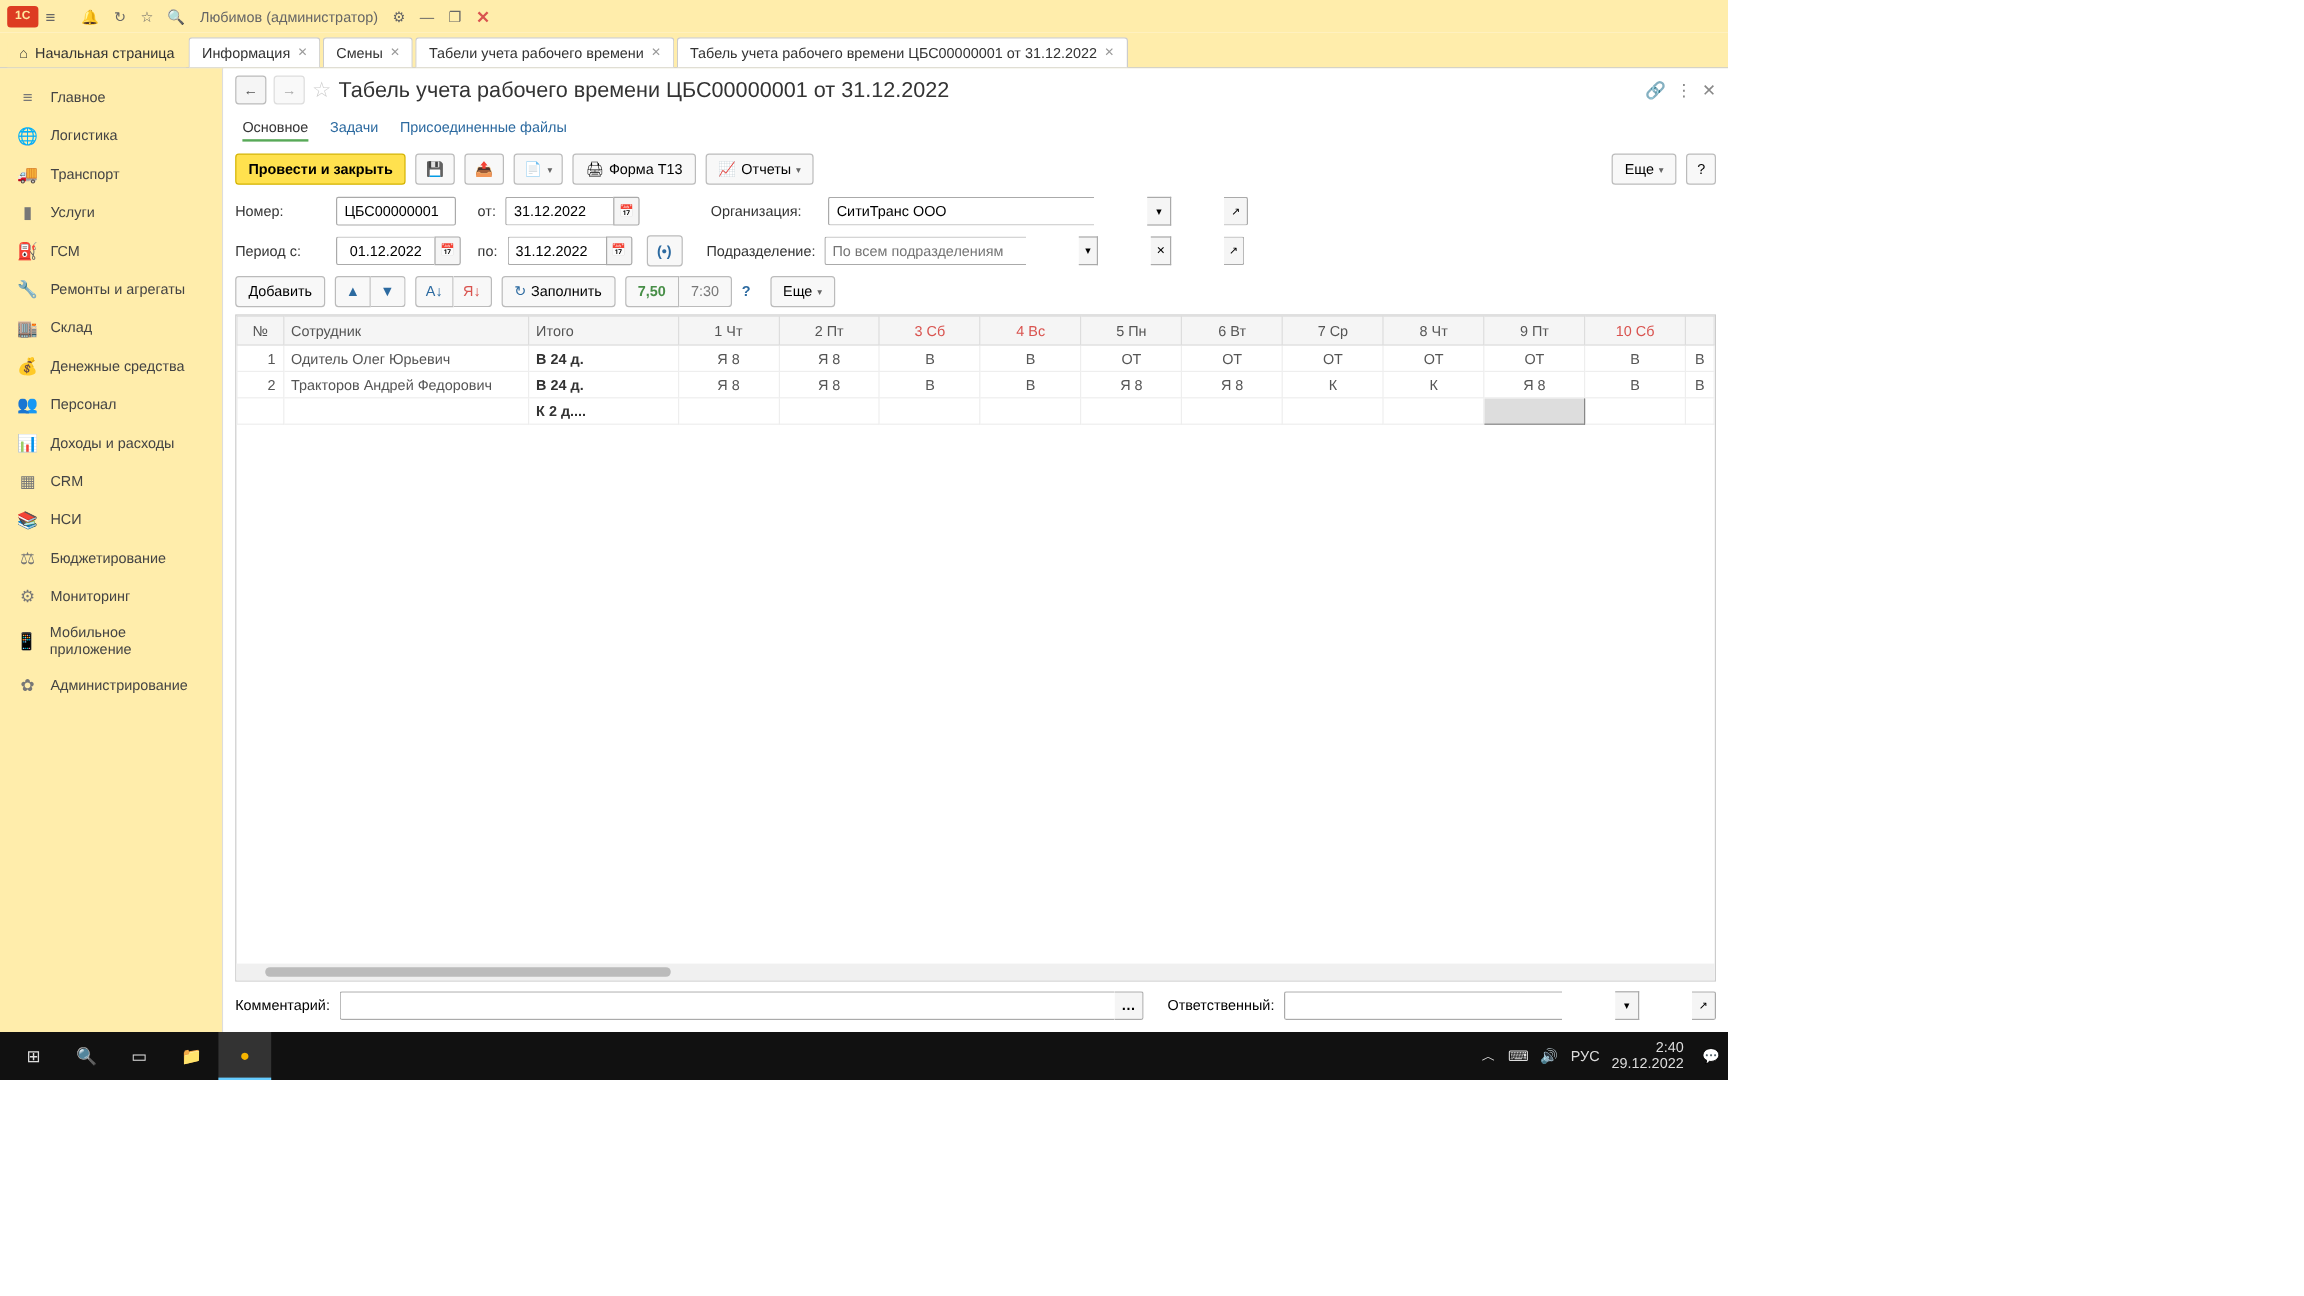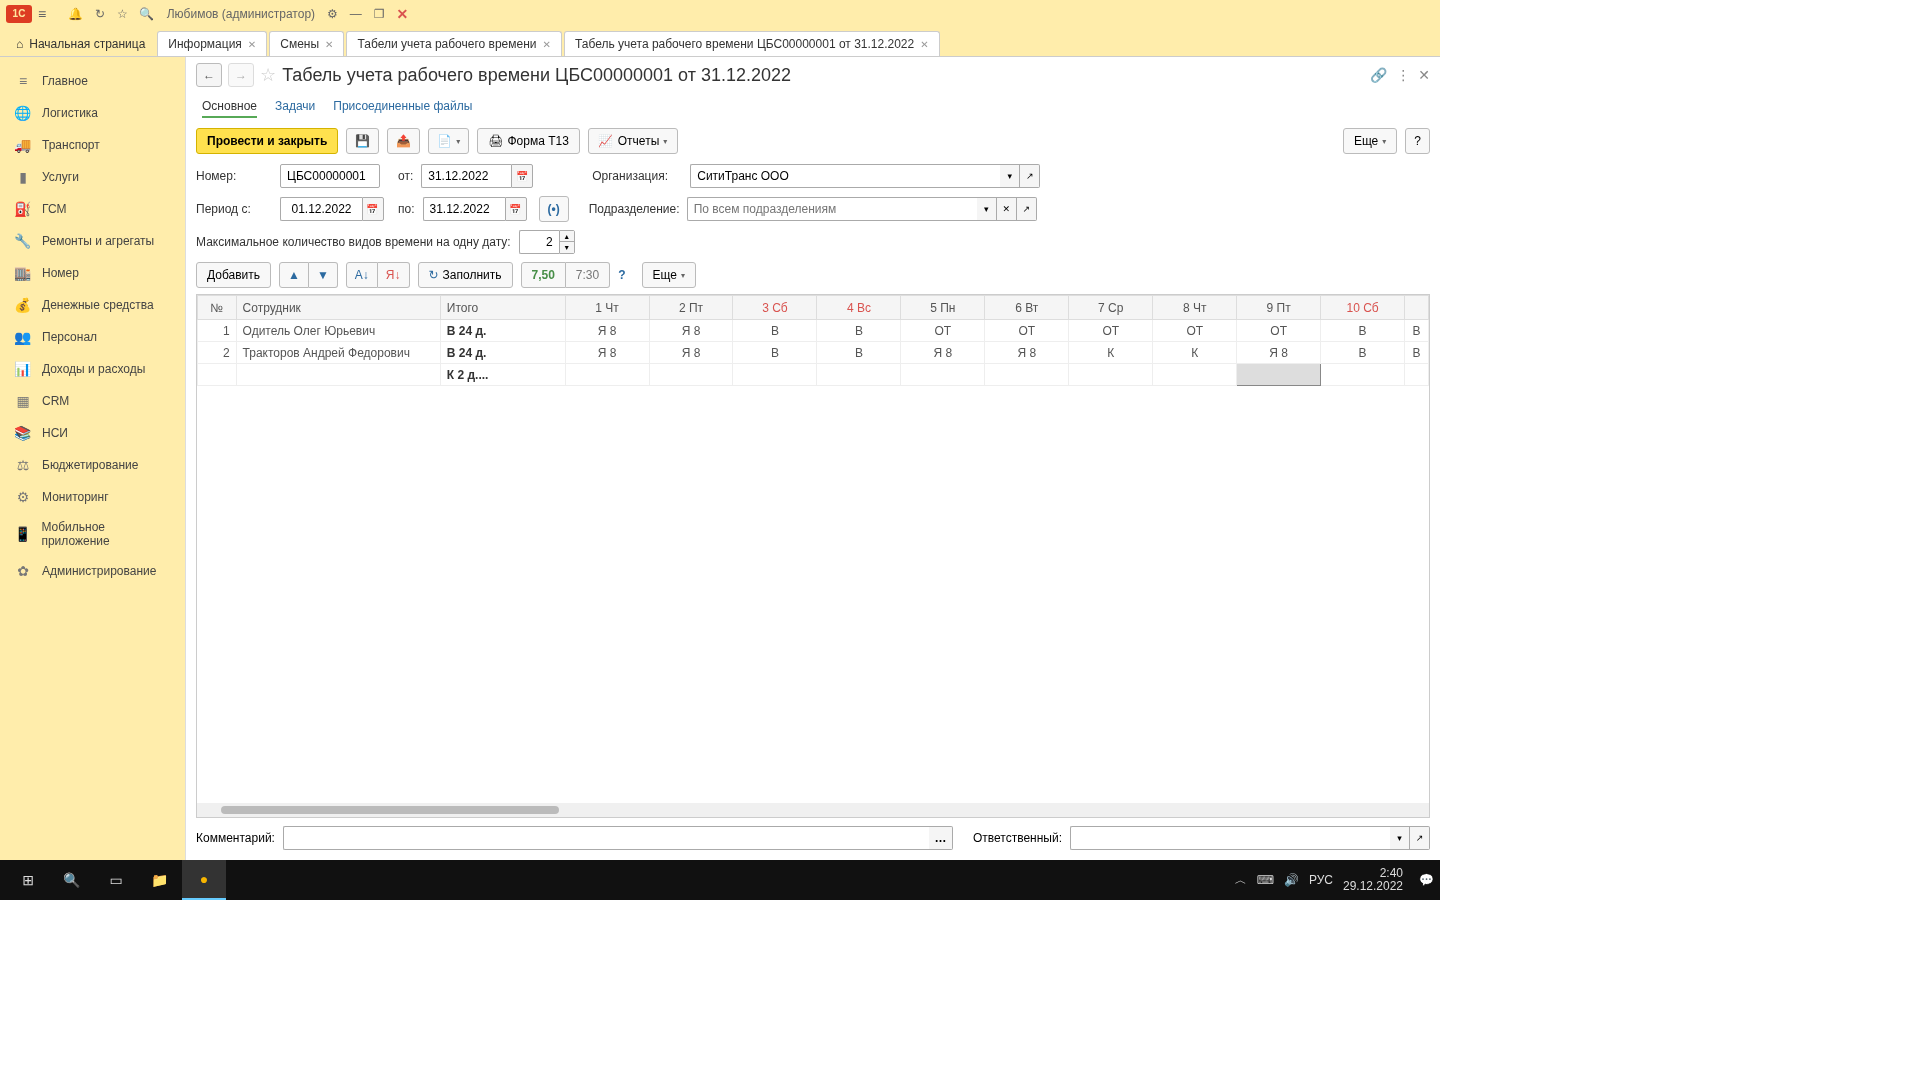--- a/index.html
+++ b/index.html
@@ -44,21 +44,21 @@
 .btn .caret { font-size: 8px; color: #666; }
 .btn.icon-only { padding: 4px 8px; }
 .toolbar .spacer { flex: 1; }
 
 .form-row { display: flex; align-items: center; gap: 8px; margin-bottom: 8px; }
 .form-row label { color: #333; }
 .inp { border: 1px solid #aaa; border-radius: 2px; height: 24px; padding: 0 6px; background: #fff; font-size: 12px; }
 .date-wrap { display: flex; }
 .date-wrap .inp { border-right: none; border-radius: 2px 0 0 2px; }
 .date-wrap .cal-btn { width: 22px; height: 24px; border: 1px solid #aaa; background: #f5f5f5; display: flex; align-items: center; justify-content: center; cursor: pointer; border-radius: 0 2px 2px 0; font-size: 10px; }
-.combo-wrap { display: flex; }
+.combo-wrap { display: flex; gap: 44px; }
 .combo-wrap .inp { border-right: none; border-radius: 2px 0 0 2px; flex:1; }
 .combo-wrap .cb-btn { width: 20px; height: 24px; border: 1px solid #aaa; border-left: none; background: #f5f5f5; display: flex; align-items: center; justify-content: center; cursor: pointer; font-size: 9px; }
 .combo-wrap .cb-btn:last-child { border-radius: 0 2px 2px 0; }
 .placeholder { color: #3b82f6; }
 .spinner { display: flex; }
 .spinner .inp { width: 40px; text-align: right; border-right: none; border-radius: 2px 0 0 2px; }
 .spinner .spin-btns { display: flex; flex-direction: column; border: 1px solid #aaa; border-radius: 0 2px 2px 0; }
 .spinner .spin-btns span { height: 11px; width: 14px; display: flex; align-items: center; justify-content: center; font-size: 7px; background: #f5f5f5; cursor: pointer; }
 .spinner .spin-btns span:first-child { border-bottom: 1px solid #aaa; }
 
@@ -159,21 +159,21 @@
       <div class="nav-item">
         <span class="nav-icon">⛽</span>
         <span>ГСМ</span>
       </div>
       <div class="nav-item">
         <span class="nav-icon">🔧</span>
         <span>Ремонты и агрегаты</span>
       </div>
       <div class="nav-item">
         <span class="nav-icon">🏬</span>
-        <span>Номер</span>
+        <span>Склад</span>
       </div>
       <div class="nav-item">
         <span class="nav-icon">💰</span>
         <span>Денежные средства</span>
       </div>
       <div class="nav-item">
         <span class="nav-icon">👥</span>
         <span>Персонал</span>
       </div>
       <div class="nav-item">
@@ -277,30 +277,20 @@
       <div class="btn icon-only" style="margin-left:4px;color:#2c6aa0;font-weight:bold">(•)</div>
       <label style="margin-left:12px;width:90px">Подразделение:</label>
       <div class="combo-wrap" style="width:350px">
         <input class="inp placeholder" placeholder="По всем подразделениям" style="">
         <div class="cb-btn">▾</div>
         <div class="cb-btn">✕</div>
         <div class="cb-btn">↗</div>
       </div>
     </div>
 
-    <div class="form-row">
-      <label>Максимальное количество видов времени на одну дату:</label>
-      <div class="spinner">
-        <input class="inp" value="2" style="">
-        <div class="spin-btns">
-            <span>▲</span>
-            <span>▼</span>
-          </div>
-      </div>
-    </div>
 
     <div class="toolbar2">
       <div class="btn">Добавить</div>
       <div class="btn-group">
         <div class="btn icon-only" style="color:#2c6aa0">▲</div>
         <div class="btn icon-only" style="color:#2c6aa0">▼</div>
       </div>
       <div class="btn-group">
         <div class="btn icon-only" style="color:#2c6aa0">A↓</div>
         <div class="btn icon-only" style="color:#d9534f">Я↓</div>

